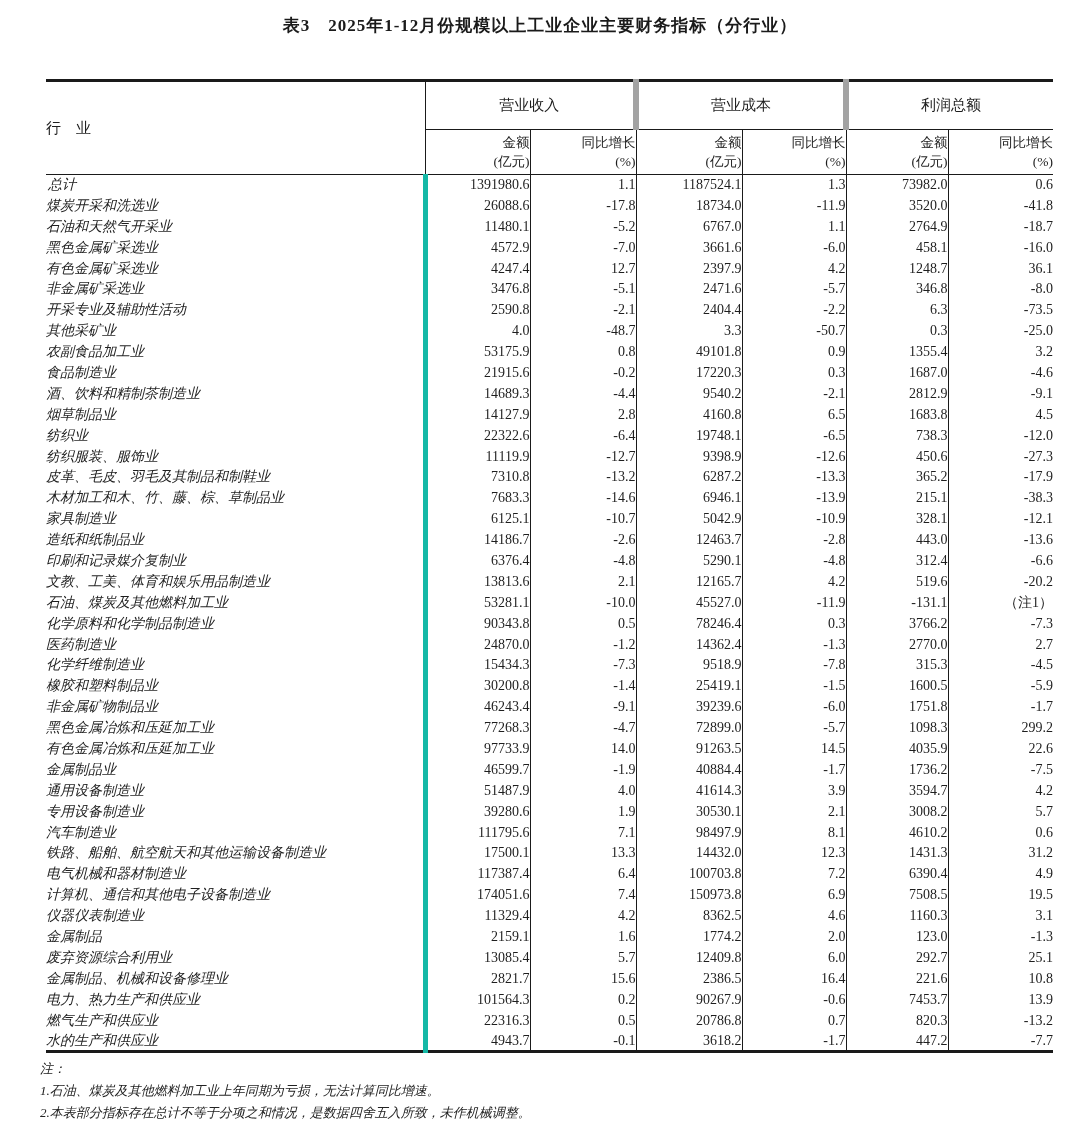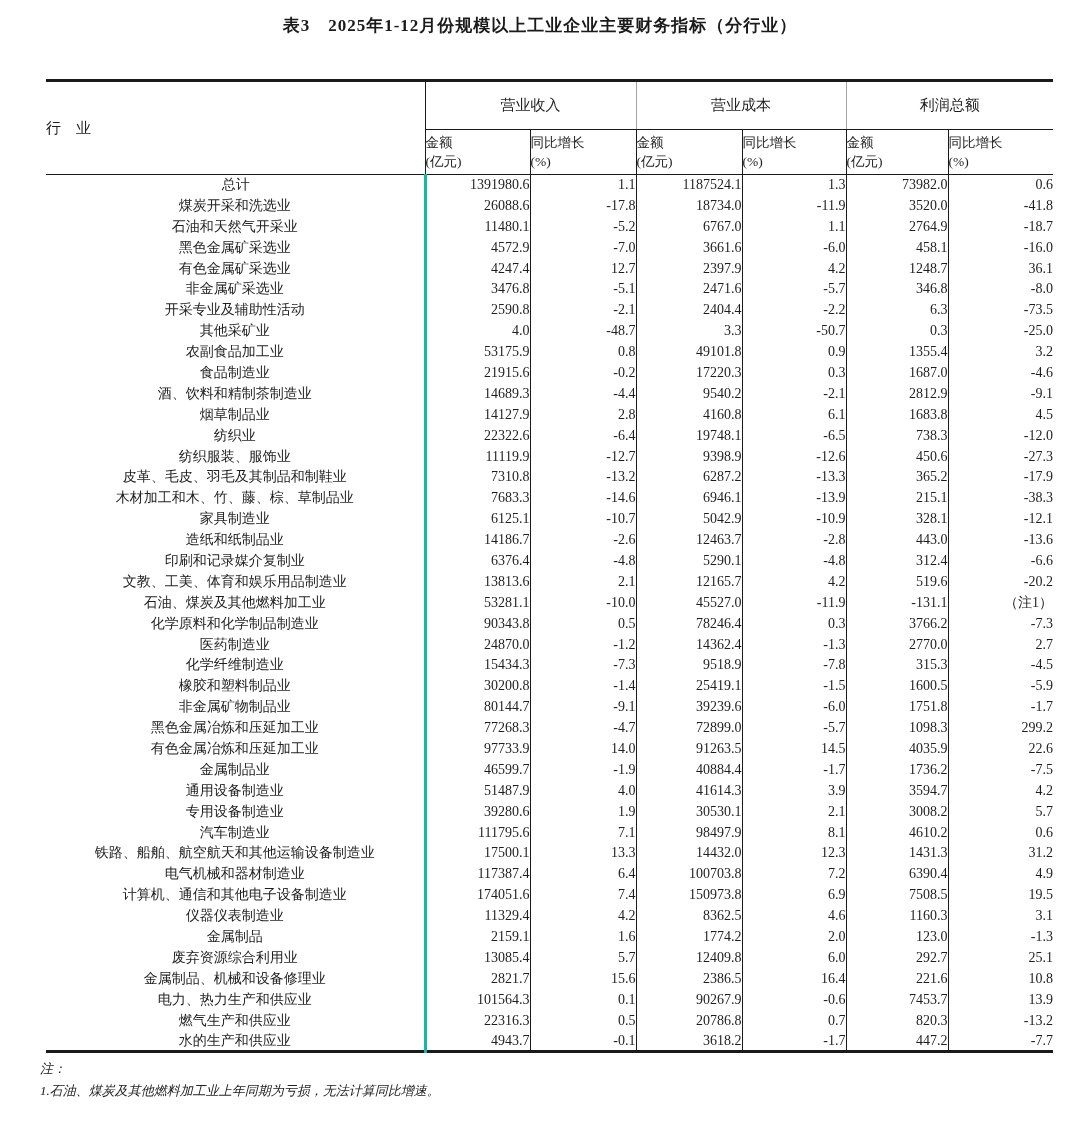--- a/index.html
+++ b/index.html
@@ -52,39 +52,40 @@
     text-align: left;
     vertical-align: middle;
     border-bottom: 1px solid #1a1a1a;
     border-right: 1px solid #1a1a1a;
   }
   th.group-head {
     font-size: 15px;
     text-align: center;
     vertical-align: middle;
     border-bottom: 1px solid #1a1a1a;
-    border-right: 1px solid #a3a3a3;
+    border-right: 6px solid #a3a3a3;
   }
   th.group-head:last-child { border-right: none; }
   th.sub-head {
     font-size: 13.5px;
     line-height: 19px;
-    text-align: left;
+    text-align: right;
     vertical-align: middle;
     border-bottom: 1px solid #1a1a1a;
     border-right: 1px solid #1a1a1a;
   }
   th.sub-head.last { border-right: none; }
   
   tbody tr { height: 20.9px; }
   tbody td { font-size: 14px; vertical-align: middle; }
   td.industry {
-    text-align: center;
+    text-align: left;
     padding-left: 24px;
-    border-right: 3px solid #14b8a6;
+    border-right: 5px solid #14b8a6;
+    font-style: italic;
   }
   tr.total-row td.industry { padding-left: 2px; }
   td.num {
     text-align: right;
     padding-right: 10px;
     border-right: 1px solid #1a1a1a;
   }
   td.num.last { border-right: none; }
   .notes {
     position: absolute;
@@ -247,21 +248,21 @@
       <td class="num">9540.2</td>
       <td class="num">-2.1</td>
       <td class="num">2812.9</td>
       <td class="num last">-9.1</td>
     </tr>
         <tr>
       <td class="industry">烟草制品业</td>
       <td class="num">14127.9</td>
       <td class="num">2.8</td>
       <td class="num">4160.8</td>
-      <td class="num">6.1</td>
+      <td class="num">6.5</td>
       <td class="num">1683.8</td>
       <td class="num last">4.5</td>
     </tr>
         <tr>
       <td class="industry">纺织业</td>
       <td class="num">22322.6</td>
       <td class="num">-6.4</td>
       <td class="num">19748.1</td>
       <td class="num">-6.5</td>
       <td class="num">738.3</td>
@@ -370,21 +371,21 @@
       <td class="industry">橡胶和塑料制品业</td>
       <td class="num">30200.8</td>
       <td class="num">-1.4</td>
       <td class="num">25419.1</td>
       <td class="num">-1.5</td>
       <td class="num">1600.5</td>
       <td class="num last">-5.9</td>
     </tr>
         <tr>
       <td class="industry">非金属矿物制品业</td>
-      <td class="num">80144.7</td>
+      <td class="num">46243.4</td>
       <td class="num">-9.1</td>
       <td class="num">39239.6</td>
       <td class="num">-6.0</td>
       <td class="num">1751.8</td>
       <td class="num last">-1.7</td>
     </tr>
         <tr>
       <td class="industry">黑色金属冶炼和压延加工业</td>
       <td class="num">77268.3</td>
       <td class="num">-4.7</td>
@@ -497,21 +498,21 @@
       <td class="num">2821.7</td>
       <td class="num">15.6</td>
       <td class="num">2386.5</td>
       <td class="num">16.4</td>
       <td class="num">221.6</td>
       <td class="num last">10.8</td>
     </tr>
         <tr>
       <td class="industry">电力、热力生产和供应业</td>
       <td class="num">101564.3</td>
-      <td class="num">0.1</td>
+      <td class="num">0.2</td>
       <td class="num">90267.9</td>
       <td class="num">-0.6</td>
       <td class="num">7453.7</td>
       <td class="num last">13.9</td>
     </tr>
         <tr>
       <td class="industry">燃气生产和供应业</td>
       <td class="num">22316.3</td>
       <td class="num">0.5</td>
       <td class="num">20786.8</td>
@@ -527,15 +528,16 @@
       <td class="num">-1.7</td>
       <td class="num">447.2</td>
       <td class="num last">-7.7</td>
     </tr>
       </tbody>
   </table>
 
   <div class="notes">
     <div class="note-line">注：</div>
     <div class="note-line">1.石油、煤炭及其他燃料加工业上年同期为亏损，无法计算同比增速。</div>
+    <div class="note-line">2.本表部分指标存在总计不等于分项之和情况，是数据四舍五入所致，未作机械调整。</div>
   </div>
 
 </div>
 
 </body></html>

